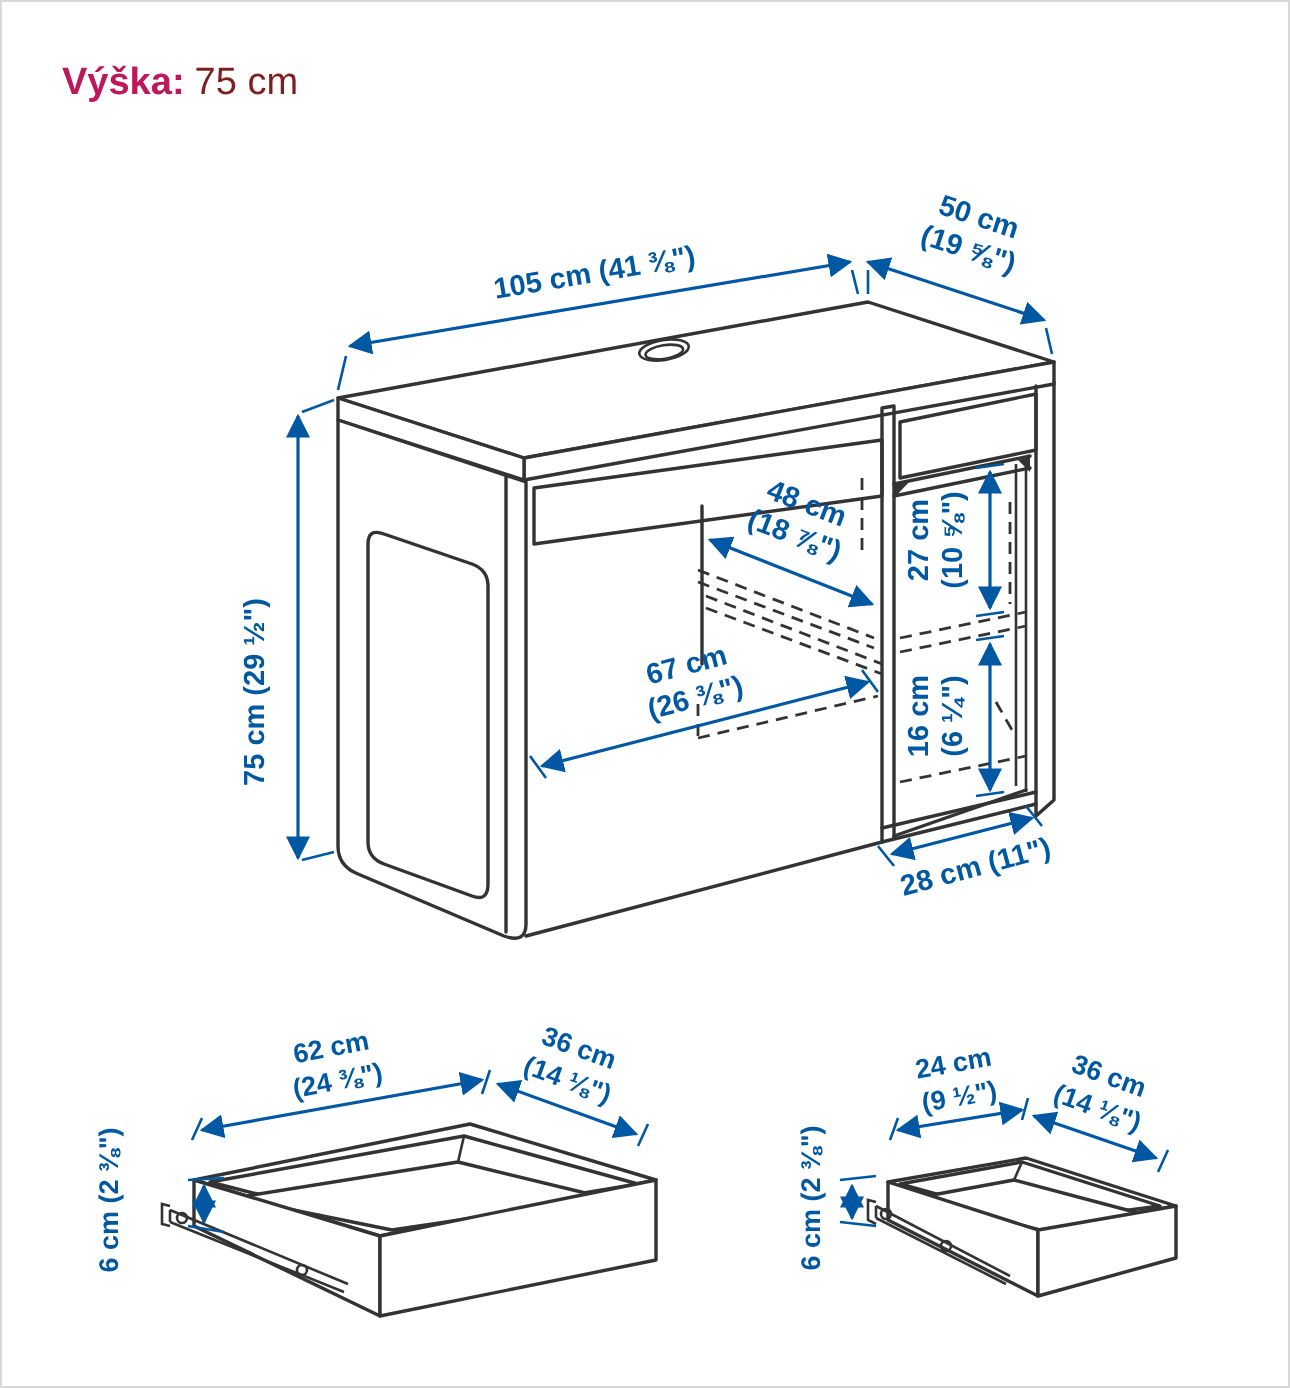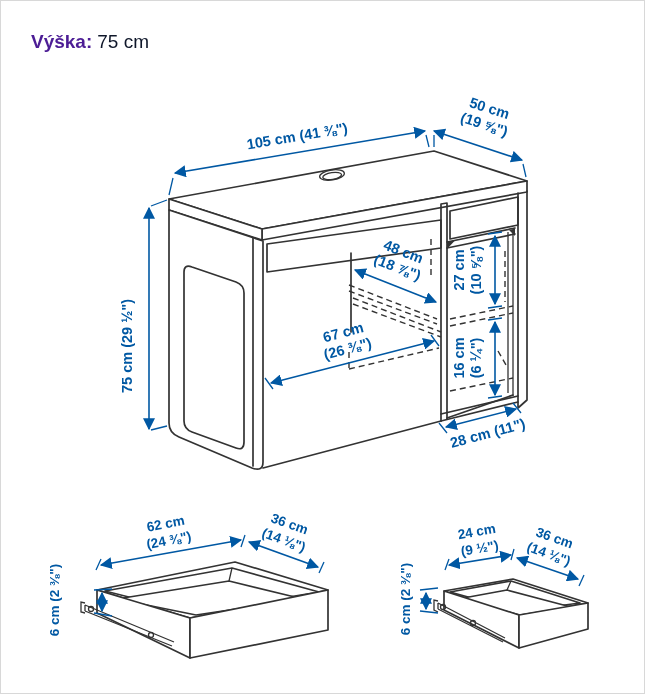--- a/index.html
+++ b/index.html
@@ -9,22 +9,22 @@
     background:#ffffff;
     border:1px solid #d8d8d8;
     box-sizing:border-box;
     overflow:hidden;
     font-family:"Liberation Sans",sans-serif;
   }
   #header{
     position:absolute;left:30px;top:30px;
     font-size:19px;color:#4a4a4a;white-space:nowrap;
   }
-  #header .hl{font-weight:700;color:#4c1d95;}
-  #header .hv{font-weight:400;color:#0f172a;margin-left:5px;}
+  #header .hl{font-weight:700;color:#be185d;}
+  #header .hv{font-weight:400;color:#7f1d1d;margin-left:5px;}
   svg{position:absolute;left:0;top:0;}
   .furn{stroke:#333;stroke-width:1.7;fill:none;stroke-linejoin:round;stroke-linecap:round;}
   .furnf{stroke:#333;stroke-width:1.7;fill:#fff;stroke-linejoin:round;}
   .thin{stroke:#333;stroke-width:1.3;fill:none;}
   .hid{stroke:#333;stroke-width:1.4;fill:none;stroke-dasharray:6 4;stroke-linecap:butt;}
   .wedge{fill:#333;stroke:none;}
   .dim{stroke:#0058a3;stroke-width:1.6;fill:none;}
   .tick{stroke:#0058a3;stroke-width:1.3;fill:none;}
   text.dlab{fill:#0058a3;font-weight:700;text-anchor:middle;font-family:"Liberation Sans",sans-serif;}
   .s14{font-size:14.5px;}

